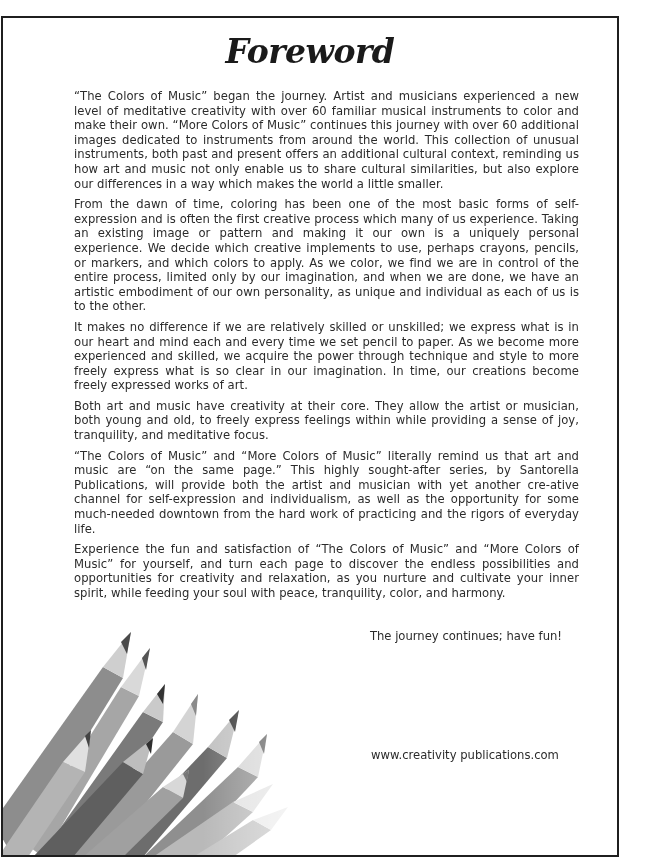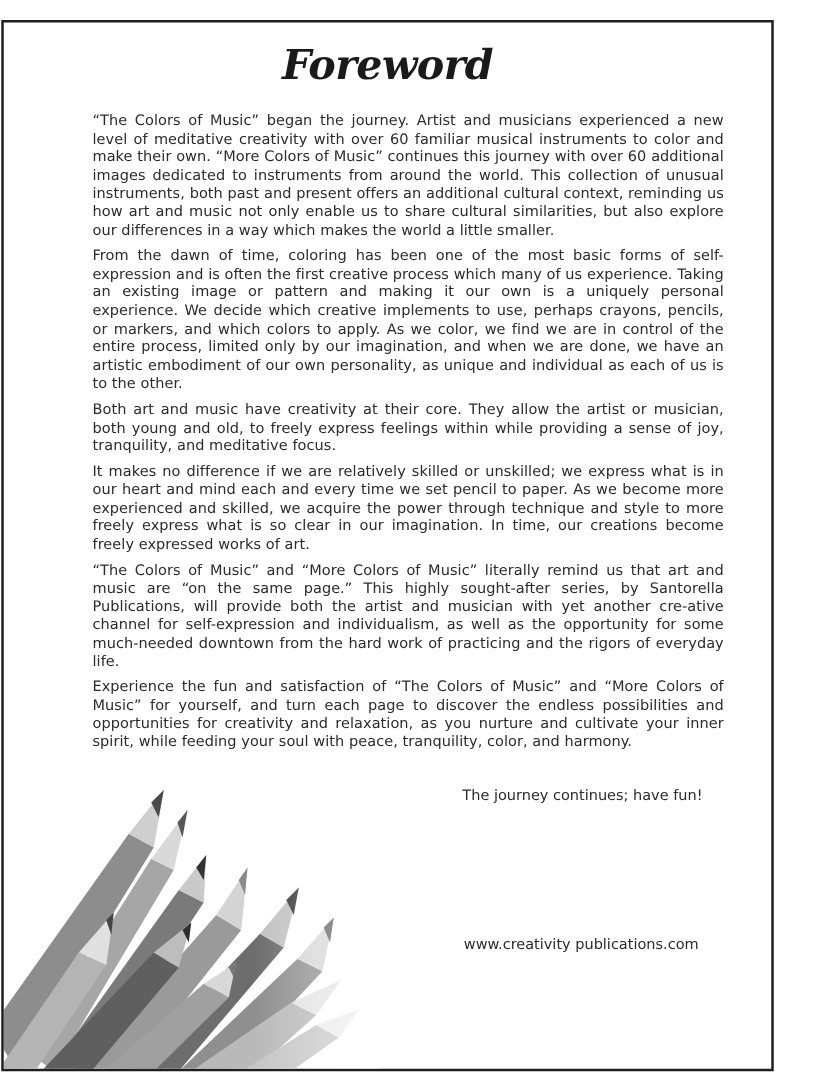--- a/index.html
+++ b/index.html
@@ -114,22 +114,22 @@
   </style>
 </head>
 <body>
 
 <div class="page-frame">
   <h1 class="title">Foreword</h1>
 
   <div class="body-text">
     <p>“The Colors of Music” began the journey.  Artist and musicians experienced a new level of meditative creativity with over 60 familiar musical instruments to color and make their own.  “More Colors of Music” continues this journey with over 60 additional images dedicated to instruments from around the world.  This collection of unusual instruments, both past and present offers an additional cultural context, reminding us how art and music not only enable us to share cultural similarities, but also explore our differences in a way which makes the world a little smaller.</p>
     <p>From the dawn of time, coloring has been one of the most basic forms of self-expression and is often the first creative process which many of us experience. Taking an existing image or pattern and making it our own is a uniquely personal experience. We decide which creative implements to use, perhaps crayons, pencils, or markers, and which colors to apply. As we color, we find we are in control of the entire process, limited only by our imagination, and when we are done, we have an artistic embodiment of our own personality, as unique and individual as each of us is to the other.</p>
+    <p>It makes no difference if we are relatively skilled or unskilled; we express what is in our heart and mind each and every time we set pencil to paper. As we become more experienced and skilled, we acquire the power through technique and style to more freely express what is so clear in our imagination. In time, our creations become freely expressed works of art.</p>
     <p>Both art and music have creativity at their core. They allow the artist or musician, both young and old, to freely express feelings within while providing a sense of joy, tranquility, and meditative focus.</p>
-    <p>It makes no difference if we are relatively skilled or unskilled; we express what is in our heart and mind each and every time we set pencil to paper. As we become more experienced and skilled, we acquire the power through technique and style to more freely express what is so clear in our imagination. In time, our creations become freely expressed works of art.</p>
     <p>“The Colors of Music” and “More Colors of Music” literally remind us that art and music are “on the same page.” This highly sought-after series, by Santorella Publications, will provide both the artist and musician with yet another cre-ative channel for self-expression and individualism, as well as the opportunity for some much-needed downtown from the hard work of practicing and the rigors of everyday life.</p>
     <p>Experience the fun and satisfaction of “The Colors of Music” and “More Colors of Music” for yourself, and turn each page to discover the endless possibilities and opportunities for creativity and relaxation, as you nurture and cultivate your inner spirit, while feeding your soul with peace, tranquility, color, and harmony.</p>
   </div>
 
   <div class="closing">The journey continues; have fun!</div>
 
 
   <div class="website">www.creativity publications.com</div>
 
   <svg class="pencils" width="300" height="245" viewBox="0 0 300 245">

